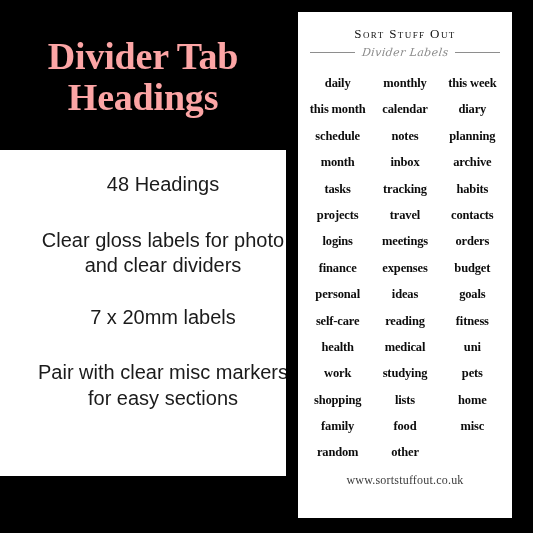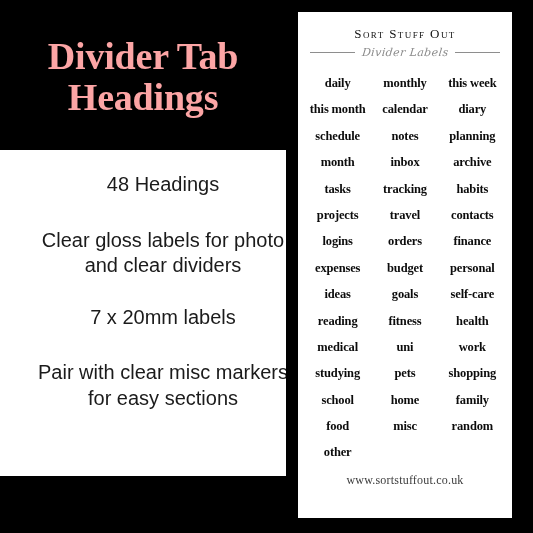--- a/index.html
+++ b/index.html
@@ -214,38 +214,39 @@
           <div class="cell">month</div>
           <div class="cell">inbox</div>
           <div class="cell">archive</div>
           <div class="cell">tasks</div>
           <div class="cell">tracking</div>
           <div class="cell">habits</div>
           <div class="cell">projects</div>
           <div class="cell">travel</div>
           <div class="cell">contacts</div>
           <div class="cell">logins</div>
+          <div class="cell">meetings</div>
           <div class="cell">orders</div>
           <div class="cell">finance</div>
           <div class="cell">expenses</div>
           <div class="cell">budget</div>
           <div class="cell">personal</div>
           <div class="cell">ideas</div>
           <div class="cell">goals</div>
           <div class="cell">self-care</div>
           <div class="cell">reading</div>
           <div class="cell">fitness</div>
           <div class="cell">health</div>
           <div class="cell">medical</div>
           <div class="cell">uni</div>
           <div class="cell">work</div>
           <div class="cell">studying</div>
           <div class="cell">pets</div>
           <div class="cell">shopping</div>
-          <div class="cell">school</div>
+          <div class="cell">lists</div>
           <div class="cell">home</div>
           <div class="cell">family</div>
           <div class="cell">food</div>
           <div class="cell">misc</div>
           <div class="cell">random</div>
           <div class="cell">other</div>
         </div>
 
       <div class="card-foot">www.sortstuffout.co.uk</div>
     </div>

